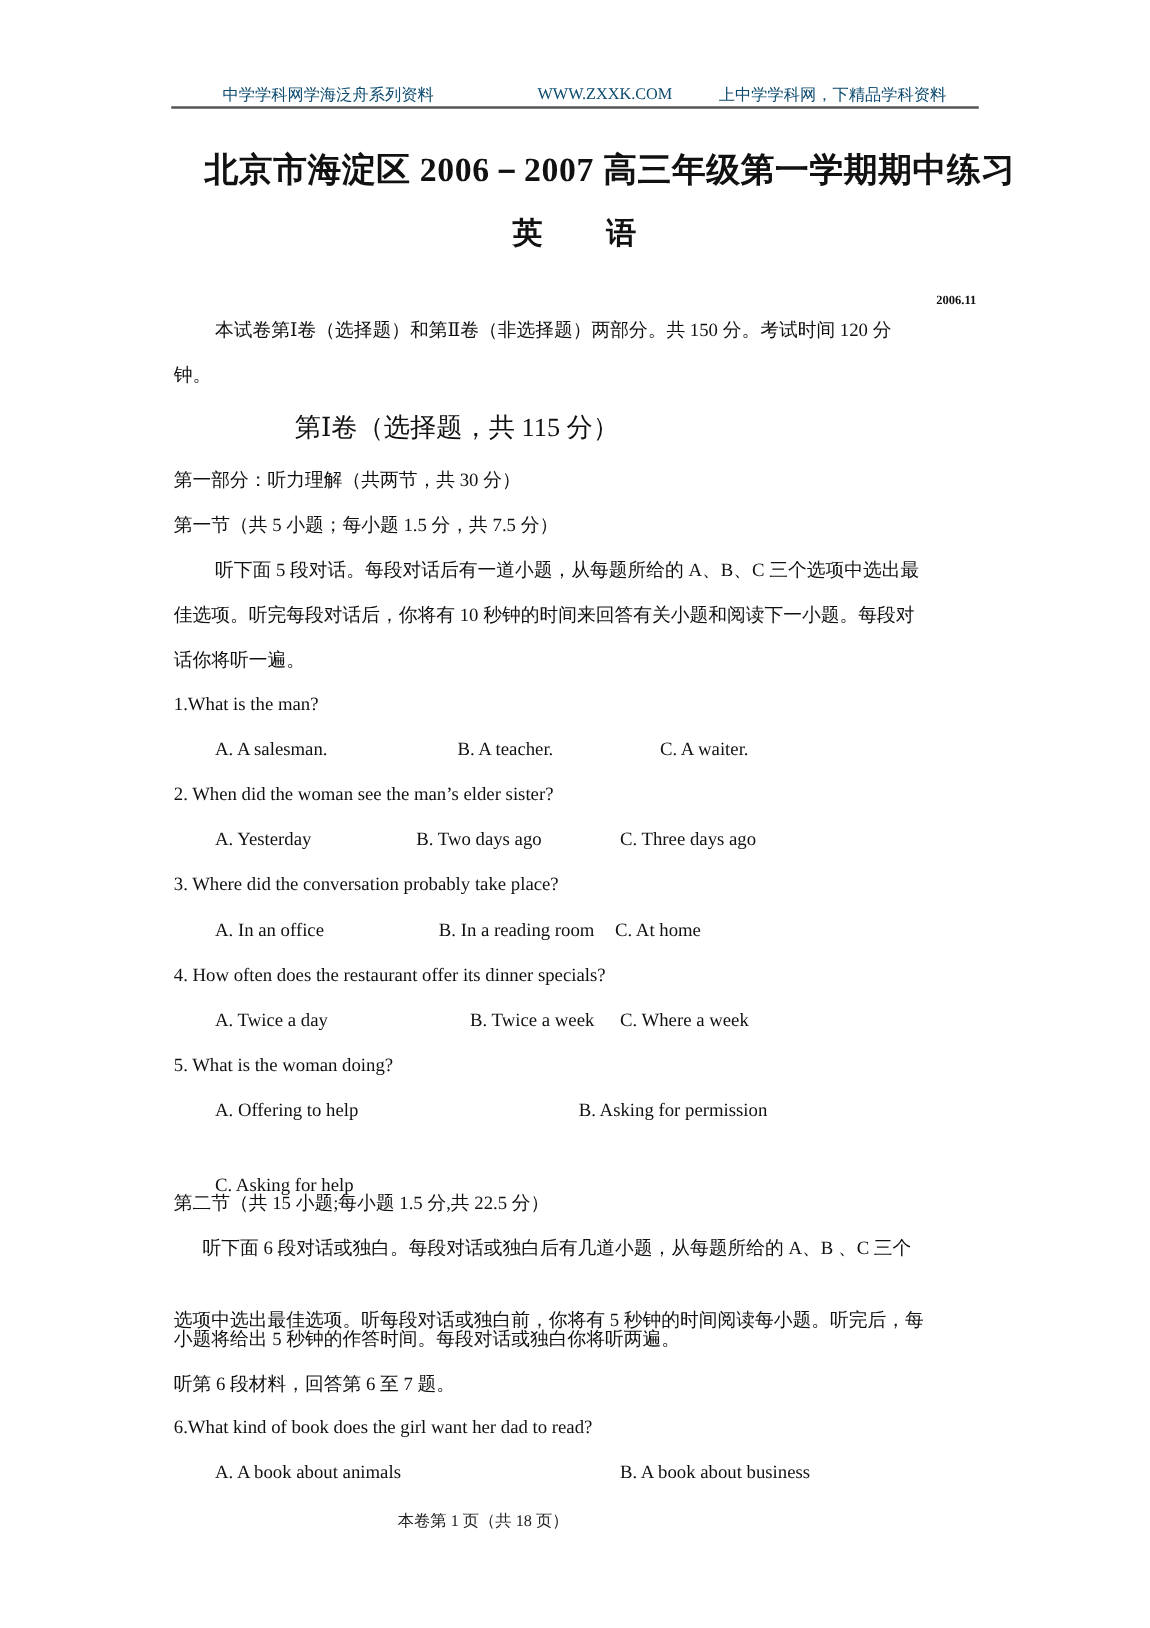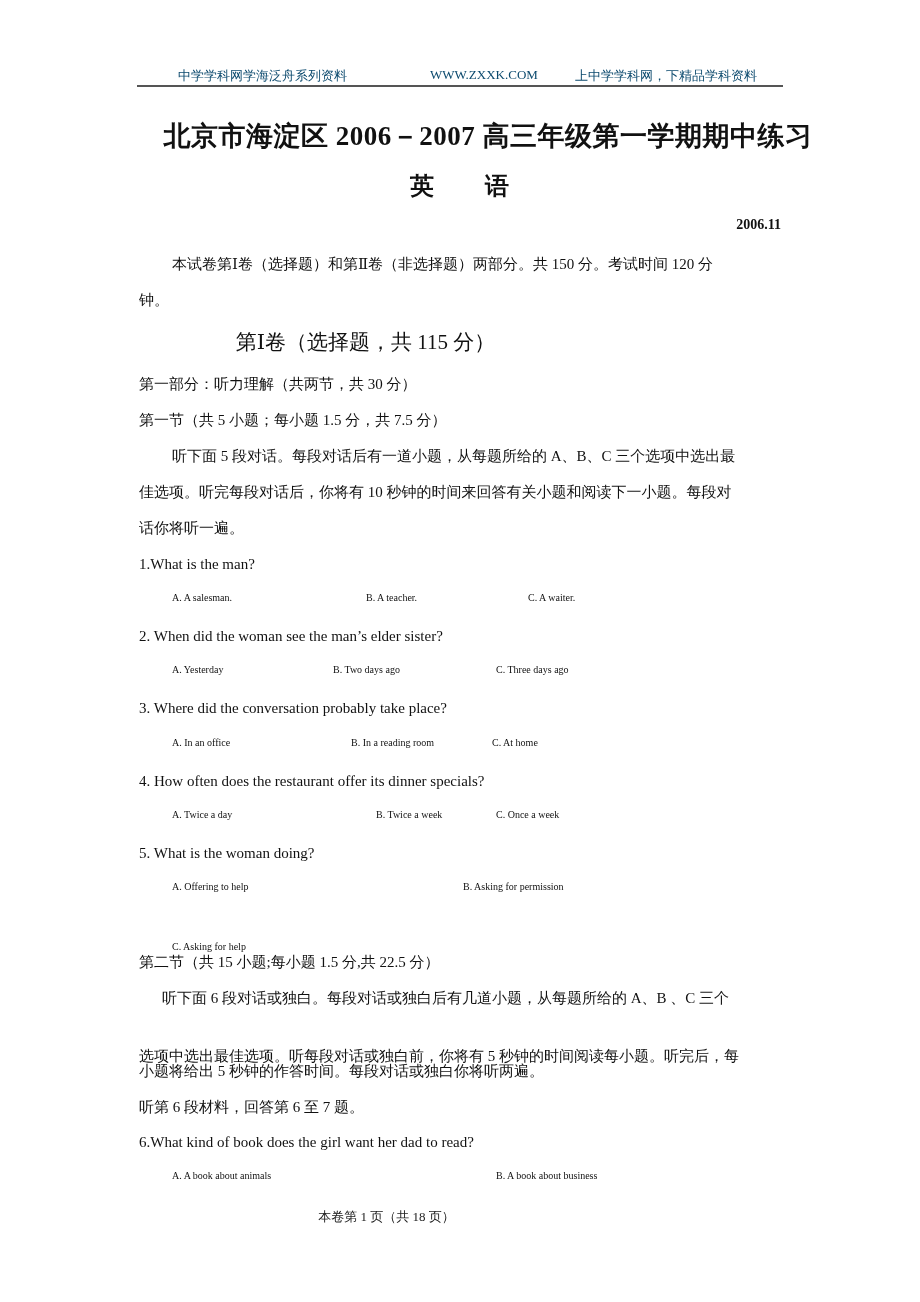--- a/index.html
+++ b/index.html
@@ -3,25 +3,25 @@
 <meta charset="utf-8">
 <style>
   html, body { margin: 0; padding: 0; background: #ffffff; }
   body { width: 920px; height: 1302px; position: relative; overflow: hidden;
          font-family: "Liberation Serif", "DejaVu Serif", serif; color: #111; }
   .abs { position: absolute; white-space: nowrap; }
   .hdr { font-size: 13px; color: #0c4a6e; top: 67px; }
   .hdr-rule { position: absolute; left: 137px; top: 85px; width: 646px; height: 2px; background: #555; }
   .title { font-size: 27px; font-weight: bold; left: 0; width: 920px; text-align: center; top: 118px; letter-spacing: 0.5px; padding-left: 28px; }
   .subject { font-size: 24px; font-weight: bold; top: 170px; }
-  .date { font-size: 14px; font-weight: bold; right: 139px; top: 217px; text-align: right; }
+  .date { font-size: 10px; font-weight: bold; right: 139px; top: 235px; text-align: right; }
   .body { font-size: 15px; left: 139px; }
   .indent { left: 172px; }
   .section-title { font-size: 21px; left: 0; width: 731px; text-align: center; top: 328px; }
-  .opt { font-size: 10px; }
+  .opt { font-size: 15px; }
   .footer { font-size: 13px; left: 0; width: 773px; text-align: center; top: 1208px; color: #222; }
 </style>
 </head>
 <body>
 
 <div>
   <span class="abs hdr" style="left:178px;">中学学科网学海泛舟系列资料</span>
   <span class="abs hdr" style="left:430px;">WWW.ZXXK.COM</span>
   <span class="abs hdr" style="left:575px;">上中学学科网，下精品学科资料</span>
   <div class="hdr-rule"></div>
@@ -54,21 +54,21 @@
 <span class="abs opt" style="left:496px;top:664px;">C. Three days ago</span>
 
 <span class="abs body" style="top:700px;">3. Where did the conversation probably take place?</span>
 <span class="abs opt" style="left:172px;top:737px;">A. In an office</span>
 <span class="abs opt" style="left:351px;top:737px;">B. In a reading room</span>
 <span class="abs opt" style="left:492px;top:737px;">C. At home</span>
 
 <span class="abs body" style="top:773px;">4. How often does the restaurant offer its dinner specials?</span>
 <span class="abs opt" style="left:172px;top:809px;">A. Twice a day</span>
 <span class="abs opt" style="left:333px;top:809px;margin-left:43px;">B. Twice a week</span>
-<span class="abs opt" style="left:496px;top:809px;">C. Once a week</span>
+<span class="abs opt" style="left:496px;top:809px;">C. Where a week</span>
 
 <span class="abs body" style="top:845px;">5. What is the woman doing?</span>
 <span class="abs opt" style="left:172px;top:881px;">A. Offering to help</span>
 <span class="abs opt" style="left:463px;top:881px;">B. Asking for permission</span>
 <span class="abs opt" style="left:172px;top:917px;margin-top:24px;">C. Asking for help</span>
 
 <span class="abs body" style="top:953px;">第二节（共 15 小题;每小题 1.5 分,共 22.5 分）</span>
 <span class="abs body" style="left:162px;top:989px;">听下面 6 段对话或独白。每段对话或独白后有几道小题，从每题所给的 A、B 、C 三个</span>
 <span class="abs body" style="top:1026px;margin-top:21px;">选项中选出最佳选项。听每段对话或独白前，你将有 5 秒钟的时间阅读每小题。听完后，每</span>
 <span class="abs body" style="top:1062px;">小题将给出 5 秒钟的作答时间。每段对话或独白你将听两遍。</span>

